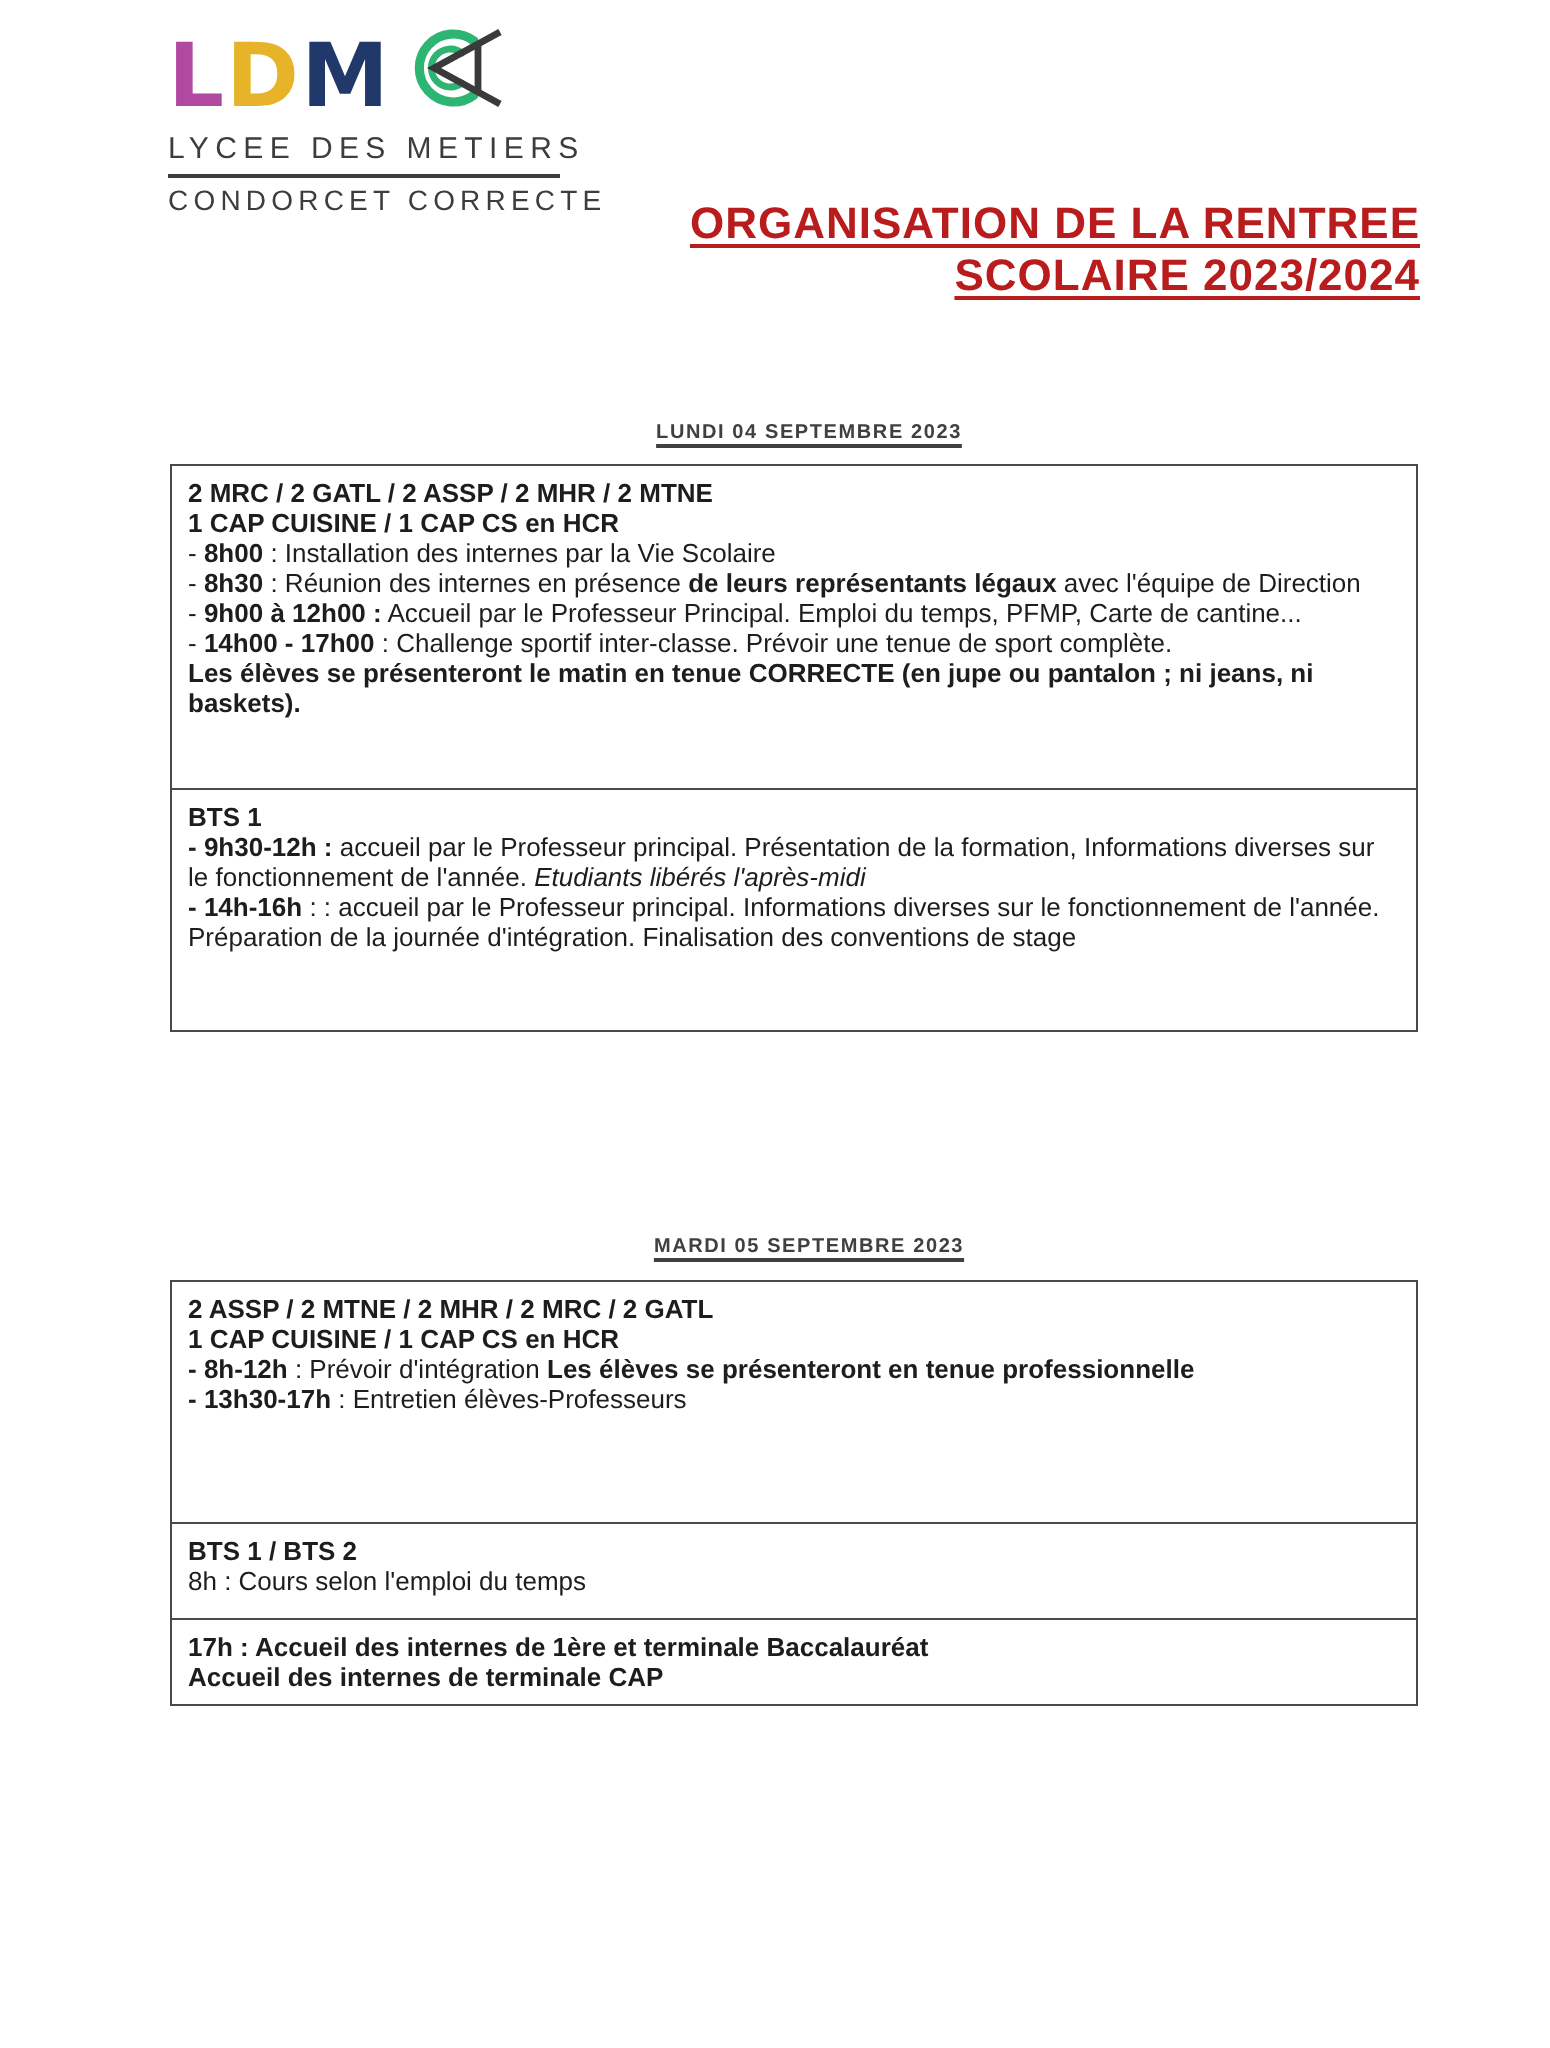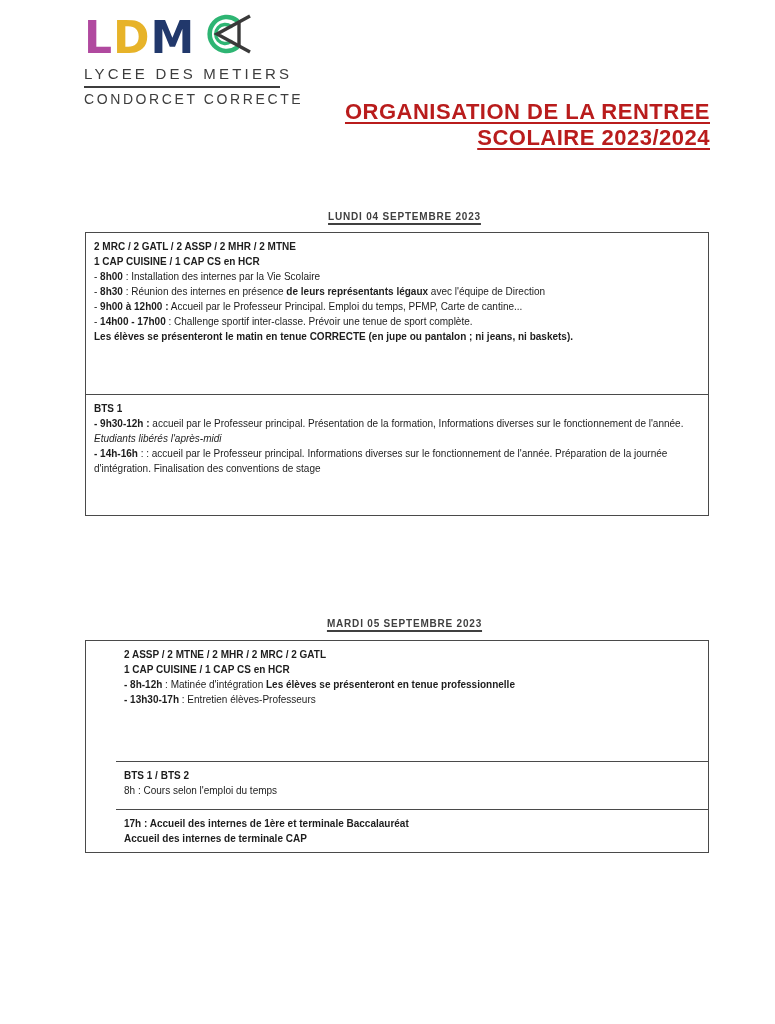--- a/index.html
+++ b/index.html
@@ -47,24 +47,24 @@
     text-underline-offset:3px;
     color:#404040;
   }
   .h-lundi{top:194px;}
   .h-mardi{top:601px;}
   
   .sched-table{
     position:absolute;left:85px;width:624px;
     border:1px solid #4a4a4a;
     box-sizing:border-box;
-    font-size:10px;line-height:15px;
+    font-size:13px;line-height:15px;
   }
   .t-lundi{top:232px;}
-  .t-mardi{top:640px;padding-left:30px;}
+  .t-mardi{top:640px;}
   .t-row{box-sizing:border-box;padding:6px 10px 6px 8px;}
   .t-row + .t-row{border-top:1px solid #4a4a4a;}
   .r-lundi-classes{min-height:161px;}
   .r-lundi-bts{min-height:121px;}
   .r-mardi-classes{min-height:120px;}
   .r-mardi-bts{min-height:48px;}
   .r-mardi-internat{min-height:38px;}
   .t-row p{margin:0;}
   .bold{font-weight:bold;}
   .p-class1{margin-top:3px;font-weight:bold;}
@@ -140,21 +140,21 @@
 
   </div>
 
   <h2 class="day-heading h-mardi">MARDI 05 SEPTEMBRE 2023</h2>
 
   <div class="sched-table t-mardi">
 
     <div class="t-row r-mardi-classes">
       <p class="p-class1">2 ASSP / 2 MTNE / 2 MHR  / 2 MRC / 2 GATL</p>
       <p class="p-class2">1 CAP CUISINE / 1 CAP CS en HCR</p>
-      <p class="mardi-item1"><span class="bold">- 8h-12h</span><span> : Matinée d'intégration </span><span class="bold">Les élèves se présenteront en tenue professionnelle</span></p>
+      <p class="mardi-item1"><span class="bold">- 8h-12h</span><span> : Prévoir d'intégration </span><span class="bold">Les élèves se présenteront en tenue professionnelle</span></p>
       <p class="mardi-item2"><span class="bold">- 13h30-17h</span><span> : Entretien élèves-Professeurs</span></p>
     </div>
 
     <div class="t-row r-mardi-bts">
       <p class="bts-label">BTS 1 / BTS 2</p>
       <p class="mardi-bts-item">8h : Cours selon l'emploi du temps</p>
     </div>
 
     <div class="t-row r-mardi-internat">
       <p class="internat-line1">17h : Accueil des internes de 1ère et terminale Baccalauréat</p>

